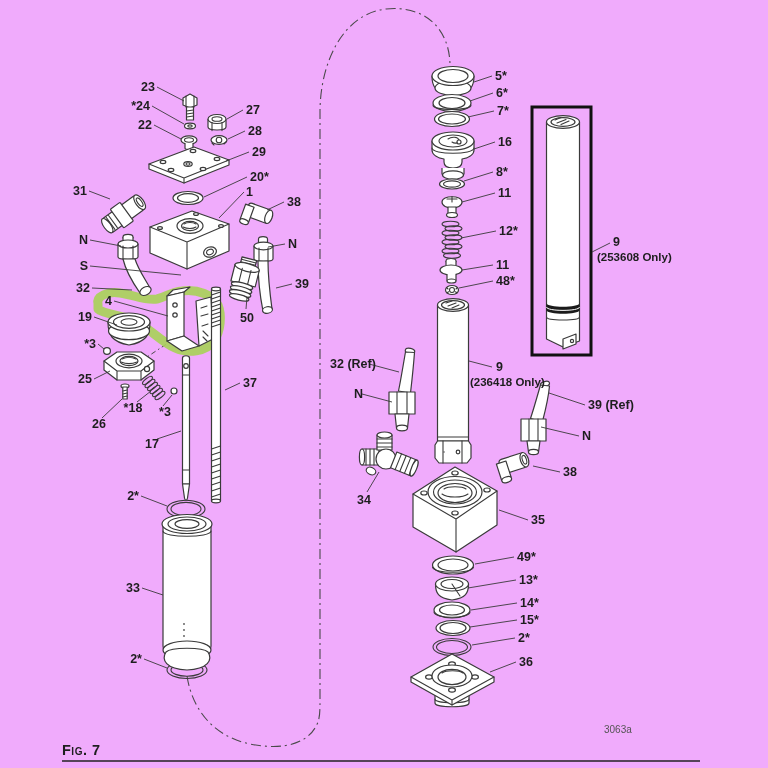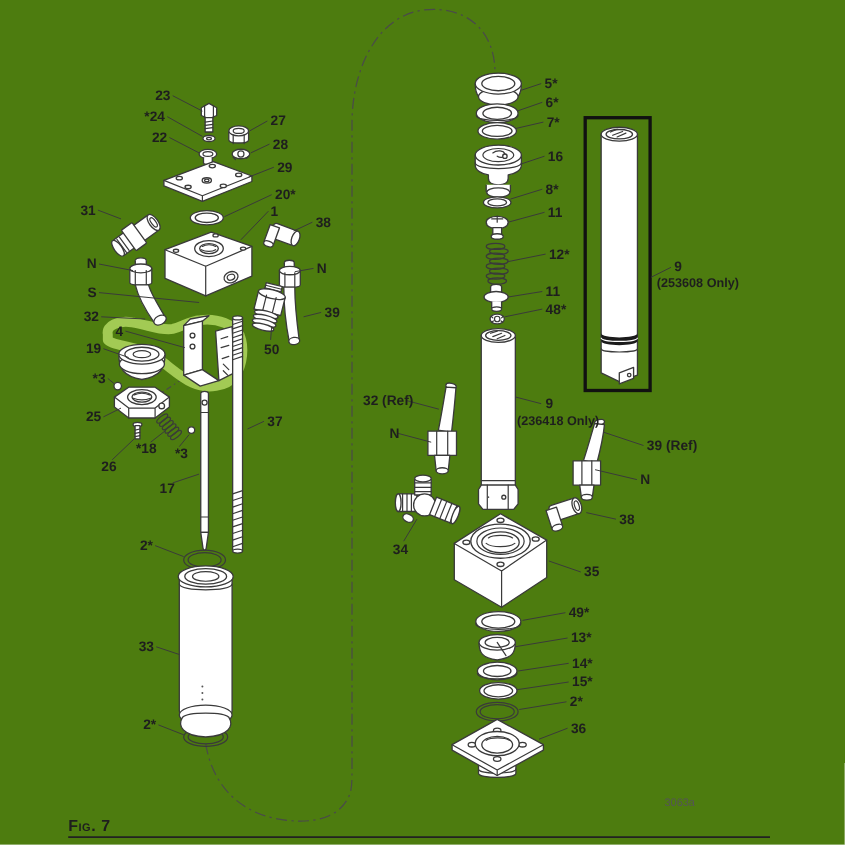--- a/index.html
+++ b/index.html
@@ -1,16 +1,16 @@
 <!DOCTYPE html>
 <html><head>
 <meta charset="utf-8">
 <style>
   html,body{margin:0;padding:0;background:#ffffff;}
-  .stage{width:768px;height:768px;background:#4d7c0f;position:relative;overflow:hidden;}
+  .stage{width:768px;height:768px;background:#f0abfc;position:relative;overflow:hidden;}
   svg{display:block;}
   .fw{fill:#ffffff;stroke:#3a3a3a;stroke-width:1.2;stroke-linejoin:round;}
   .ln{fill:none;stroke:#3a3a3a;stroke-width:1.1;stroke-linecap:round;stroke-linejoin:round;}
   .ldr{fill:none;stroke:#3a3a3a;stroke-width:0.9;}
   .cl{fill:none;stroke:#4a4a4a;stroke-width:1.1;stroke-dasharray:10 4 2 4;}
   .cl2{fill:none;stroke:#4a4a4a;stroke-width:1;stroke-dasharray:5 3 1.5 3;}
   .hl{fill:none;stroke-width:9;stroke-linejoin:round;stroke-linecap:round;opacity:.92;}
   .bx{fill:none;stroke:#111;stroke-width:3;}
   .dkband{fill:#1b1b1b;stroke:none;}
   text{font-family:"Liberation Sans","DejaVu Sans",sans-serif;font-weight:bold;font-size:12.5px;fill:#1e1e1e;}

